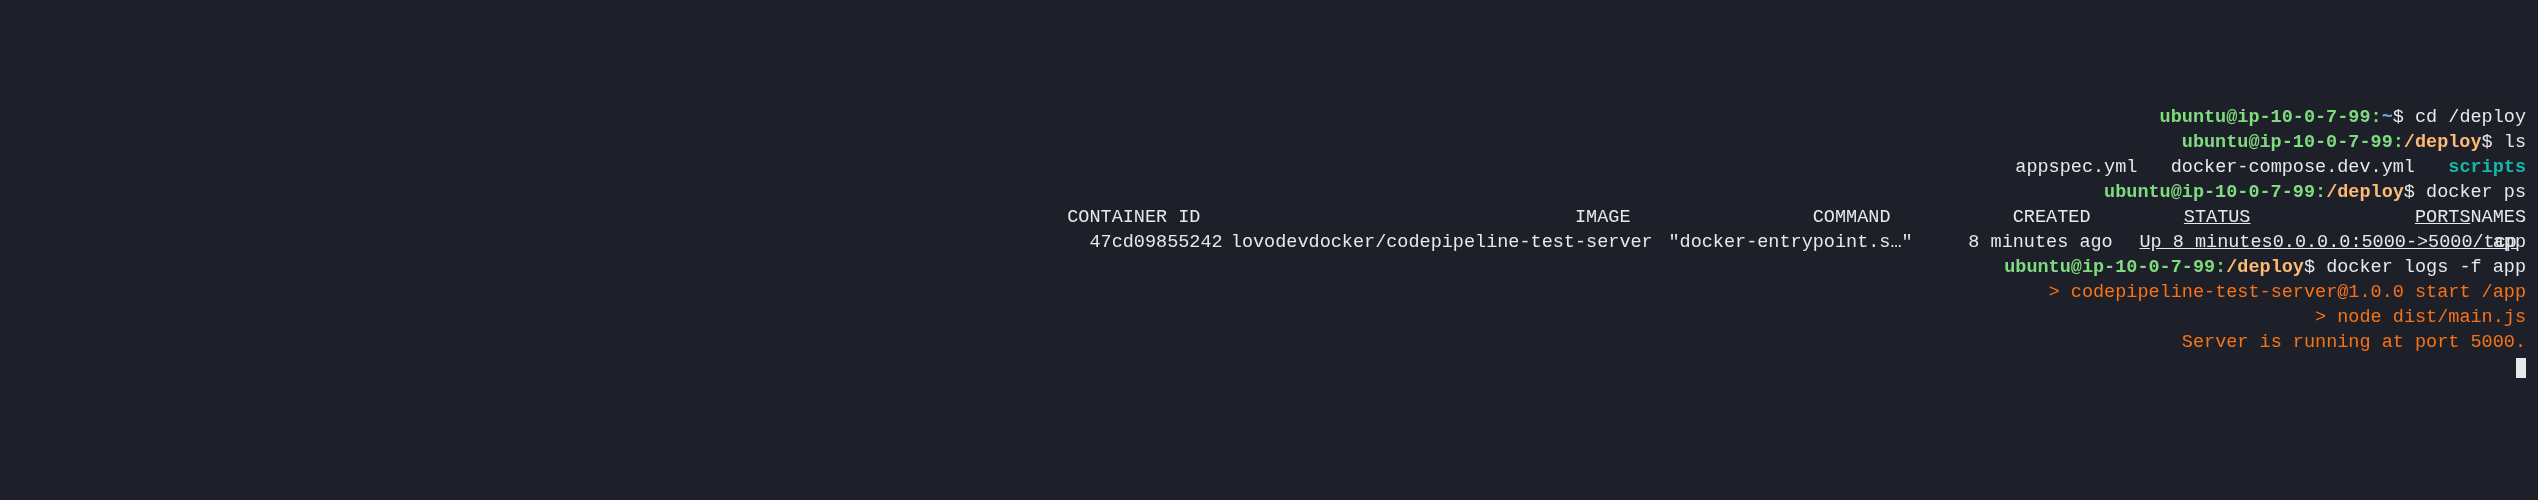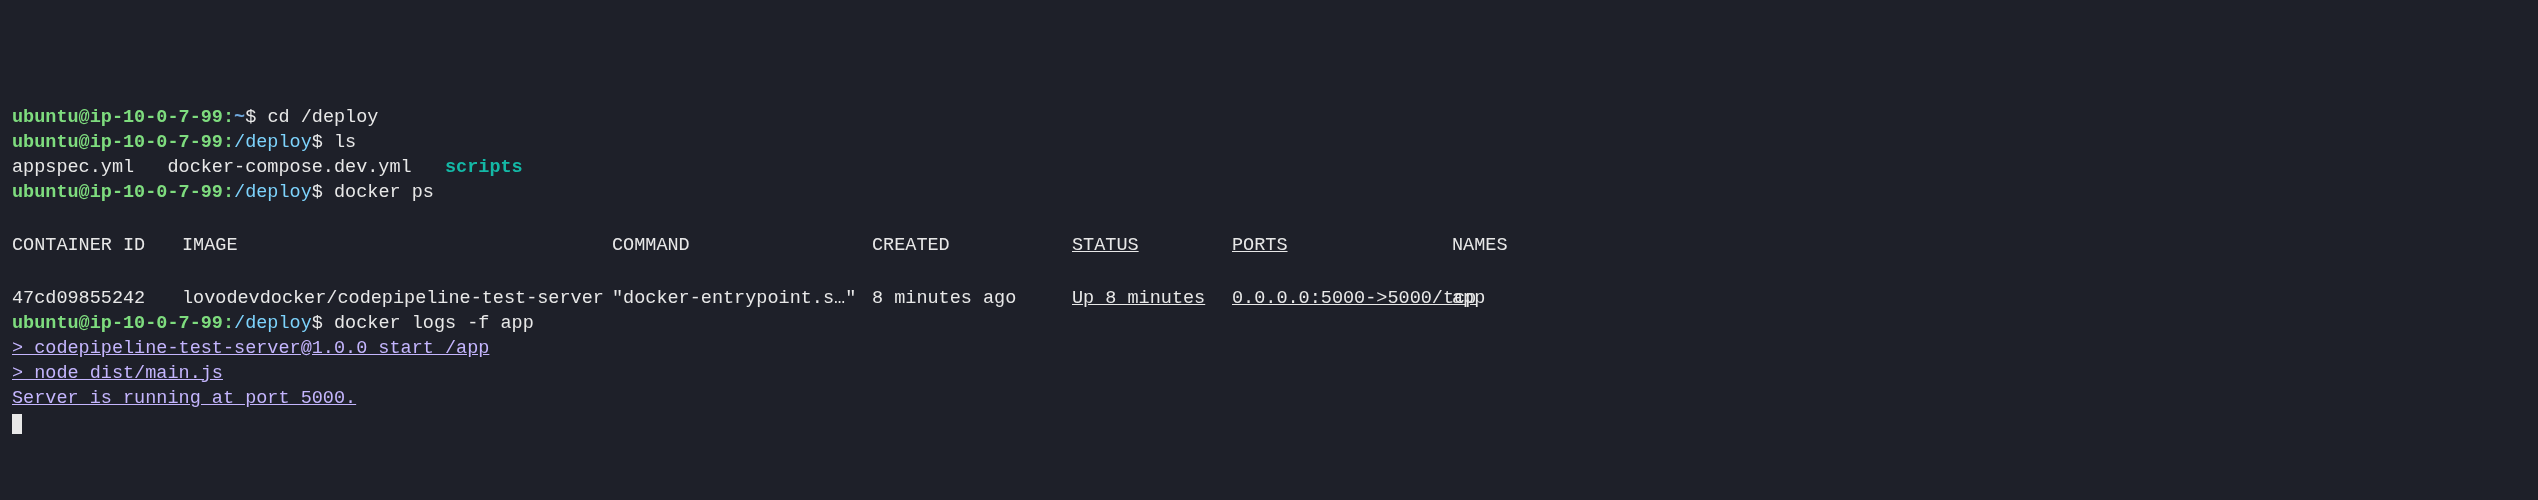--- a/index.html
+++ b/index.html
@@ -1,50 +1,51 @@
 <!DOCTYPE html>
 <html><head>
   <meta charset="utf-8">
   <style>
     * {
       margin: 0;
       padding: 0;
       box-sizing: border-box;
+      text-align: right;
     }
     body {
       background-color: #1e2029;
       color: #e8e8e8;
       font-family: 'Menlo', 'Monaco', 'Consolas', 'Courier New', monospace;
       font-size: 18.5px;
       line-height: 1.35;
       padding: 6px 12px;
       white-space: pre;
       width: 2538px;
       height: 500px;
       overflow: hidden;
     }
     .prompt-user { color: #7edc7e; font-weight: bold; }
     .prompt-tilde { color: #6fa8dc; font-weight: bold; }
-    .prompt-path { color: #7dd3fc; font-weight: normal; }
+    .prompt-path { color: #fdba74; font-weight: bold; }
     .prompt-dollar { color: #e8e8e8; }
     .cmd { color: #e8e8e8; }
     .dir-listing { color: #e8e8e8; }
     .dir-name { color: #14b8a6; font-weight: bold; }
     .header-row { color: #e8e8e8; }
     .data-row { color: #e8e8e8; }
-    .log-line { color: #c4b5fd; text-decoration: underline; }
+    .log-line { color: #f97316; }
     .cursor {
       display: inline-block;
       width: 10px;
       height: 20px;
       background-color: #e8e8e8;
       vertical-align: text-bottom;
     }
     .line { display: block; }
-    .col { display: inline-block; margin-top: 28px; }
+    .col { display: inline-block; }
     .col-id { width: 170px; }
     .col-image { width: 430px; }
     .col-command { width: 260px; }
     .col-created { width: 200px; }
     .col-status { width: 160px; text-decoration: underline; }
     .col-ports { width: 220px; text-decoration: underline; }
     .col-names { width: auto; }
   </style>
 </head>
 <body>

